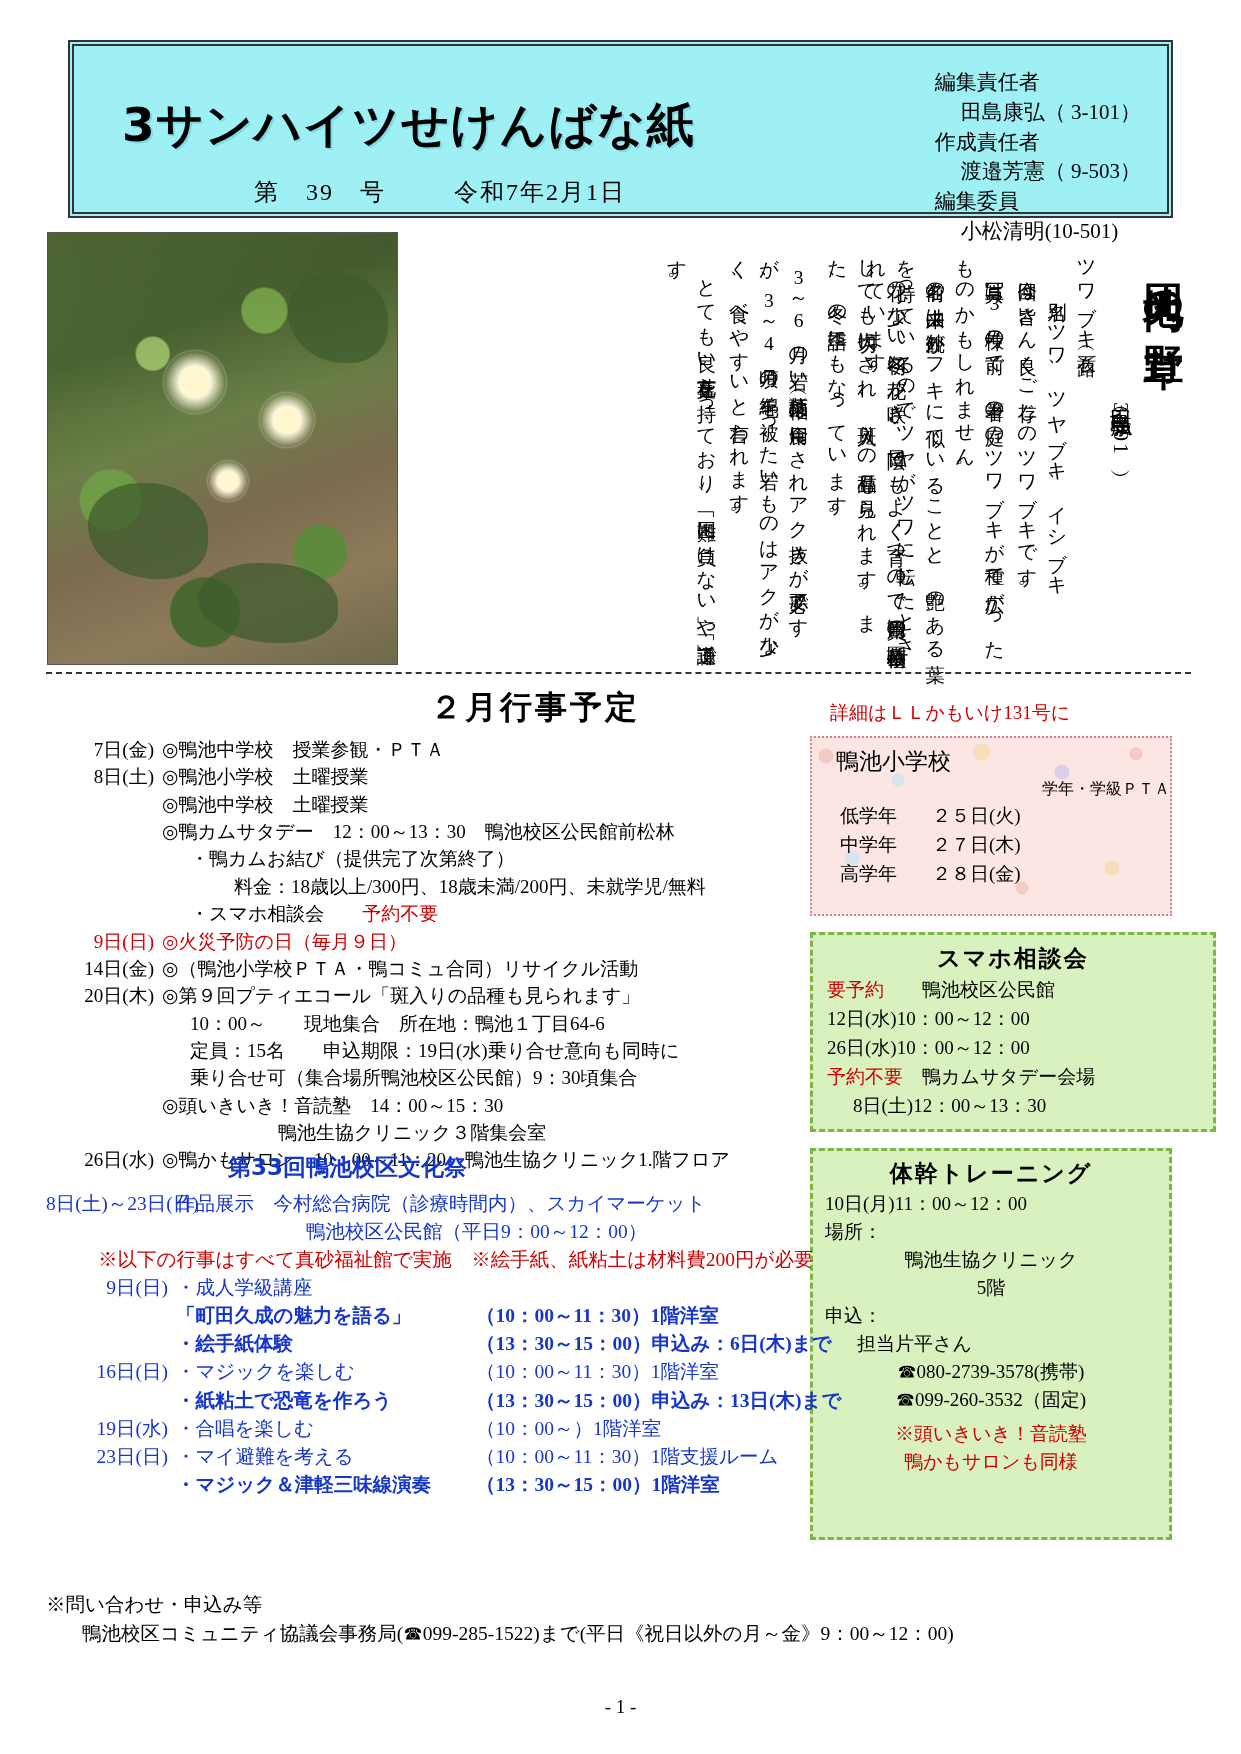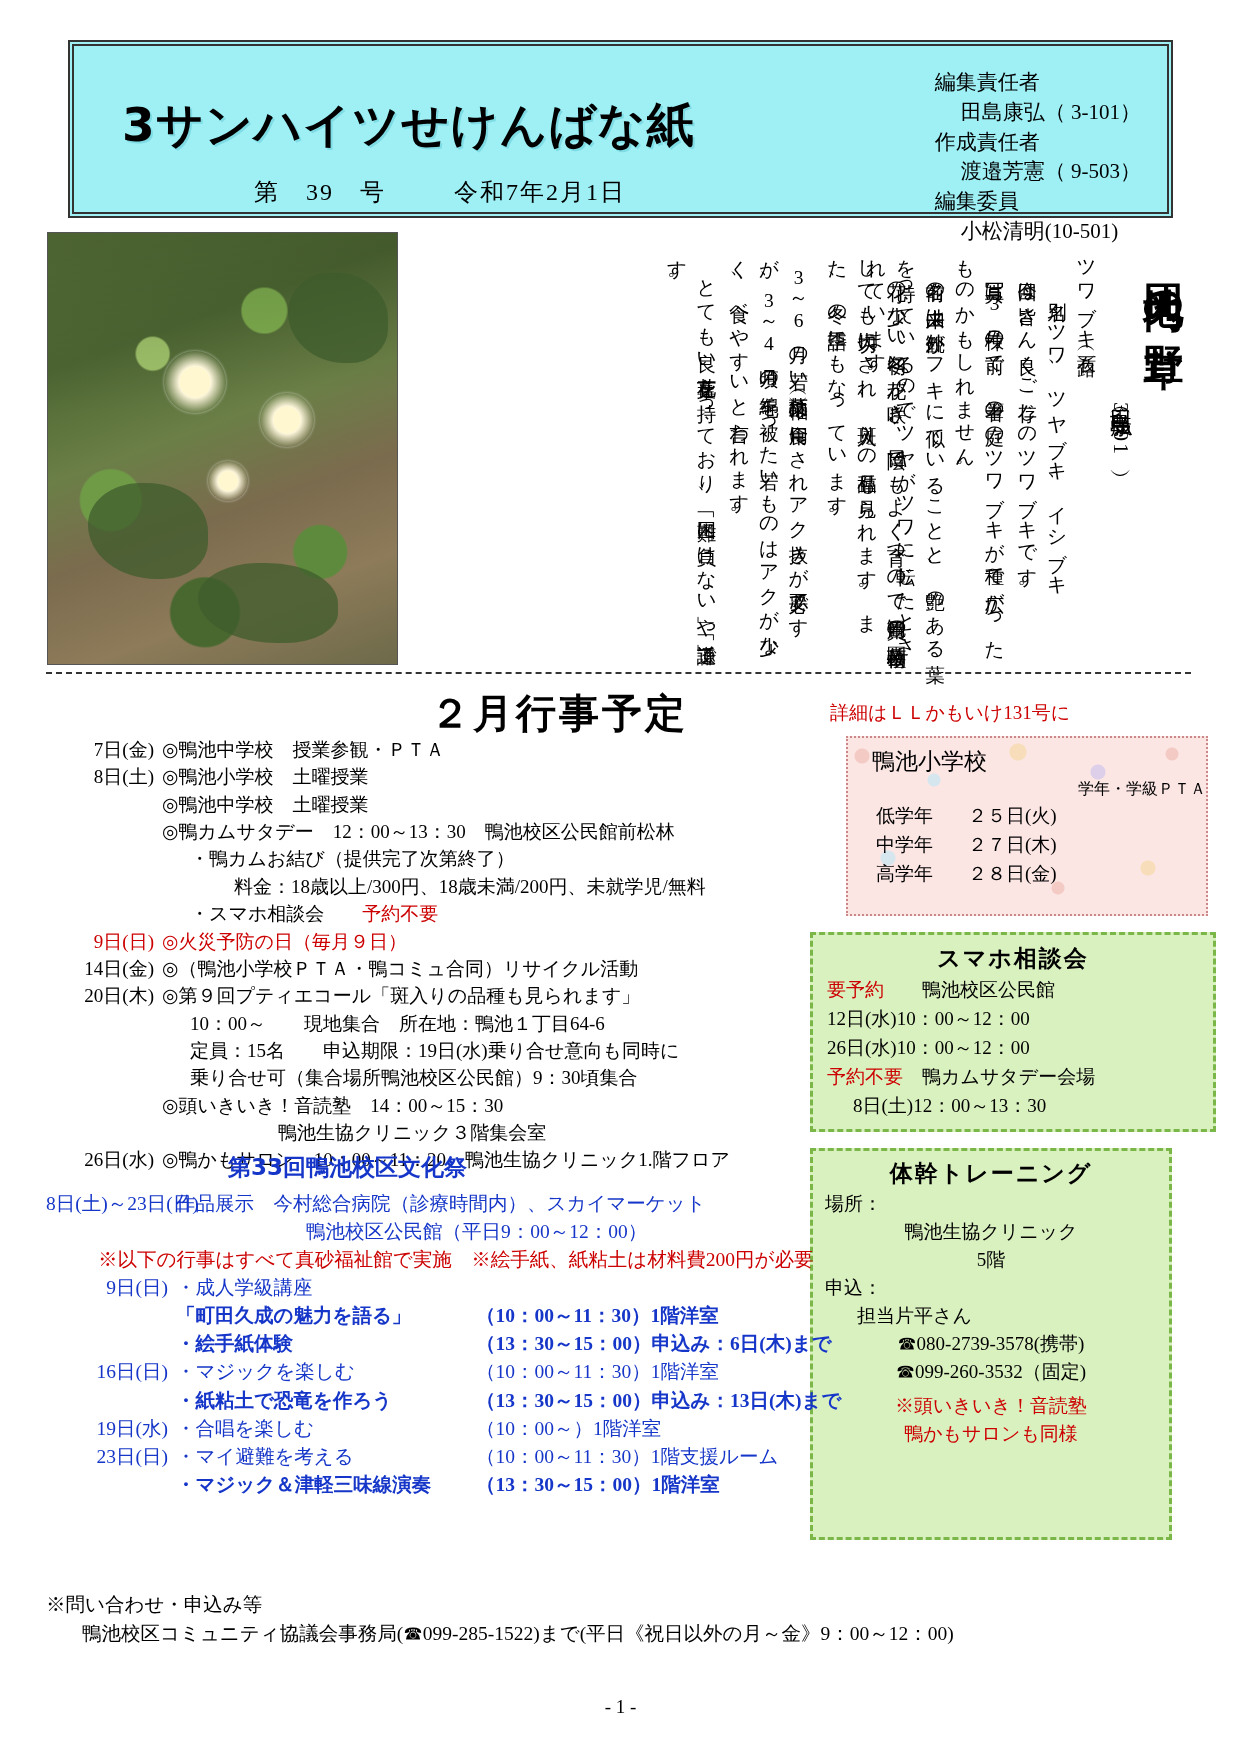--- a/index.html
+++ b/index.html
@@ -106,21 +106,21 @@
 
   .divider{
     position:absolute;left:46px;top:672px;width:1145px;height:0;
     border-top:2px dashed #333;
   }
 
   
   .sched-title{
     position:absolute;left:430px;top:686px;
     font-family:"DejaVu Sans","Liberation Sans",sans-serif;
-    font-size:40px;font-weight:bold;letter-spacing:3px;
+    font-size:32px;font-weight:bold;letter-spacing:3px;
     white-space:nowrap;
   }
   .sched-note{
     position:absolute;left:830px;top:700px;
     font-size:19px;color:#cc0000;white-space:nowrap;
   }
 
   .sched-list{
     position:absolute;left:62px;top:736px;width:760px;
     font-size:19px;line-height:1.44;
@@ -135,21 +135,20 @@
 
   
   .box{
     position:absolute;box-sizing:border-box;
   }
   .box-pta{
     left:810px;top:736px;width:362px;height:180px;
     background:#fbe6e4;
     border:2px dotted #c88;
     overflow:hidden;
-    margin-left:36px;
   }
   .box-pta .dots{
     position:absolute;inset:0;
     background-image:
       radial-gradient(circle at 14px 18px,#f3c6c0 7px,rgba(0,0,0,0) 8px),
       radial-gradient(circle at 86px 42px,#cfe6f2 6px,rgba(0,0,0,0) 7px),
       radial-gradient(circle at 170px 14px,#f7dcb2 8px,rgba(0,0,0,0) 9px),
       radial-gradient(circle at 250px 34px,#d8ccea 7px,rgba(0,0,0,0) 8px),
       radial-gradient(circle at 324px 16px,#f3c6c0 6px,rgba(0,0,0,0) 7px),
       radial-gradient(circle at 40px 120px,#cfe6f2 7px,rgba(0,0,0,0) 8px),
@@ -291,20 +290,21 @@
     <div class="sum-h">スマホ相談会</div>
     <div class="sum-row"><span class="red">要予約</span>　　鴨池校区公民館</div>
     <div class="sum-row">12日(水)10：00～12：00</div>
     <div class="sum-row">26日(水)10：00～12：00</div>
     <div class="sum-row"><span class="red">予約不要</span>　鴨カムサタデー会場</div>
     <div class="sum-row" style="padding-left:40px;">8日(土)12：00～13：30</div>
   </div>
 
   <div class="box box-green box-taikan">
     <div class="tk-h">体幹トレーニング</div>
+    <div class="tk-row">10日(月)11：00～12：00</div>
     <div class="tk-row">場所：</div>
     <div class="tk-c">鴨池生協クリニック</div>
     <div class="tk-c">5階</div>
     <div class="tk-row">申込：</div>
     <div class="tk-row" style="padding-left:44px;">担当片平さん</div>
     <div class="tk-c">☎080-2739-3578(携帯)</div>
     <div class="tk-c">☎099-260-3532（固定)</div>
     <div class="tk-c red" style="padding-top:8px;">※頭いきいき！音読塾</div>
     <div class="tk-c red">鴨かもサロンも同様</div>
   </div>

